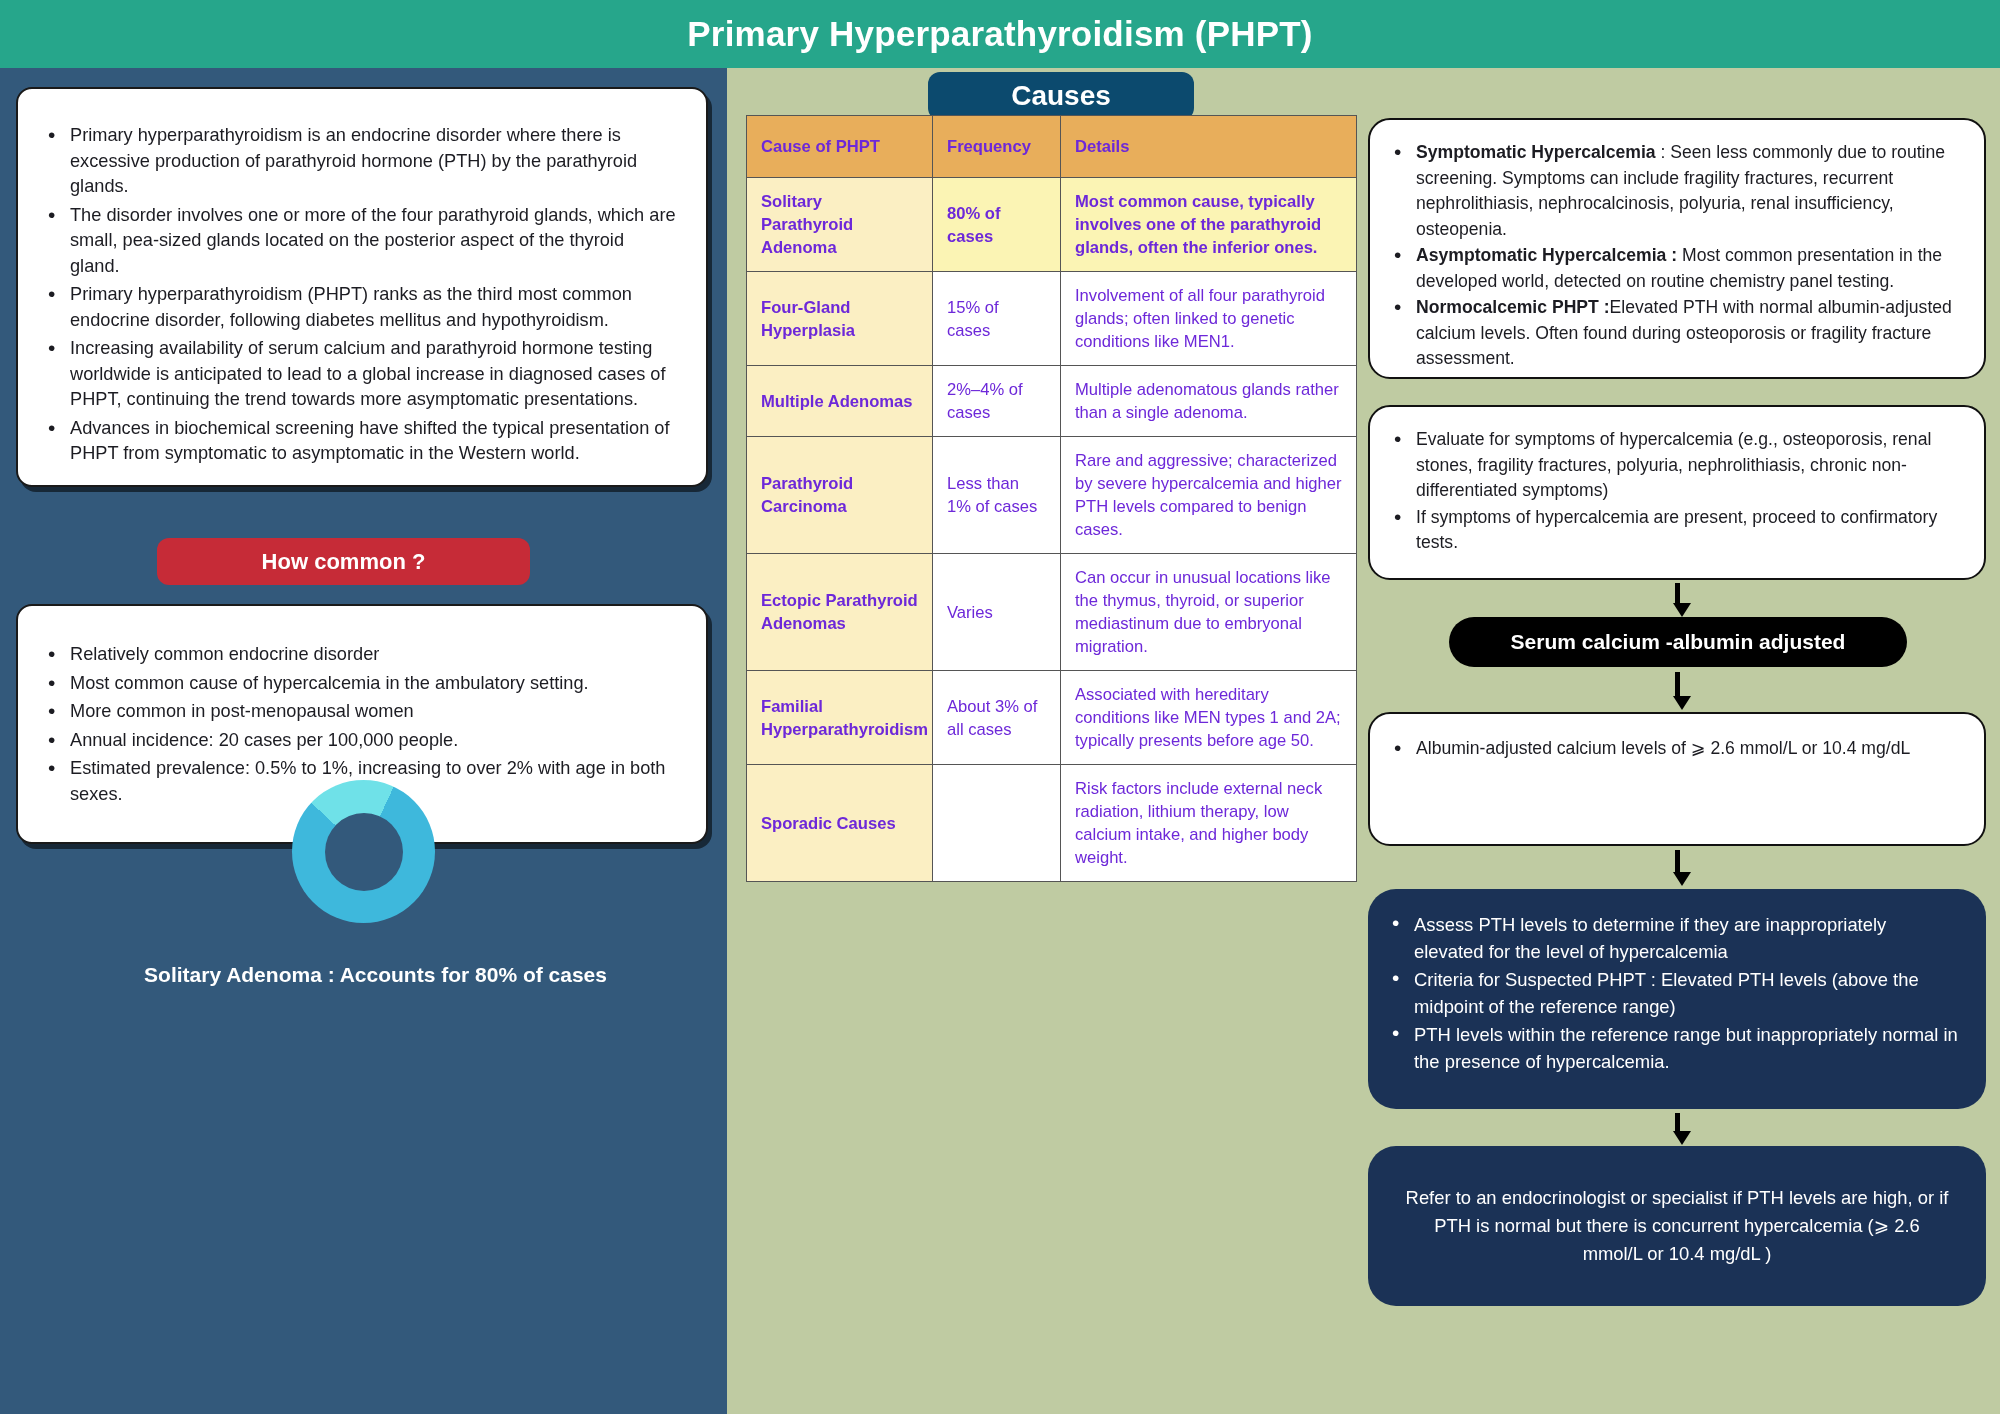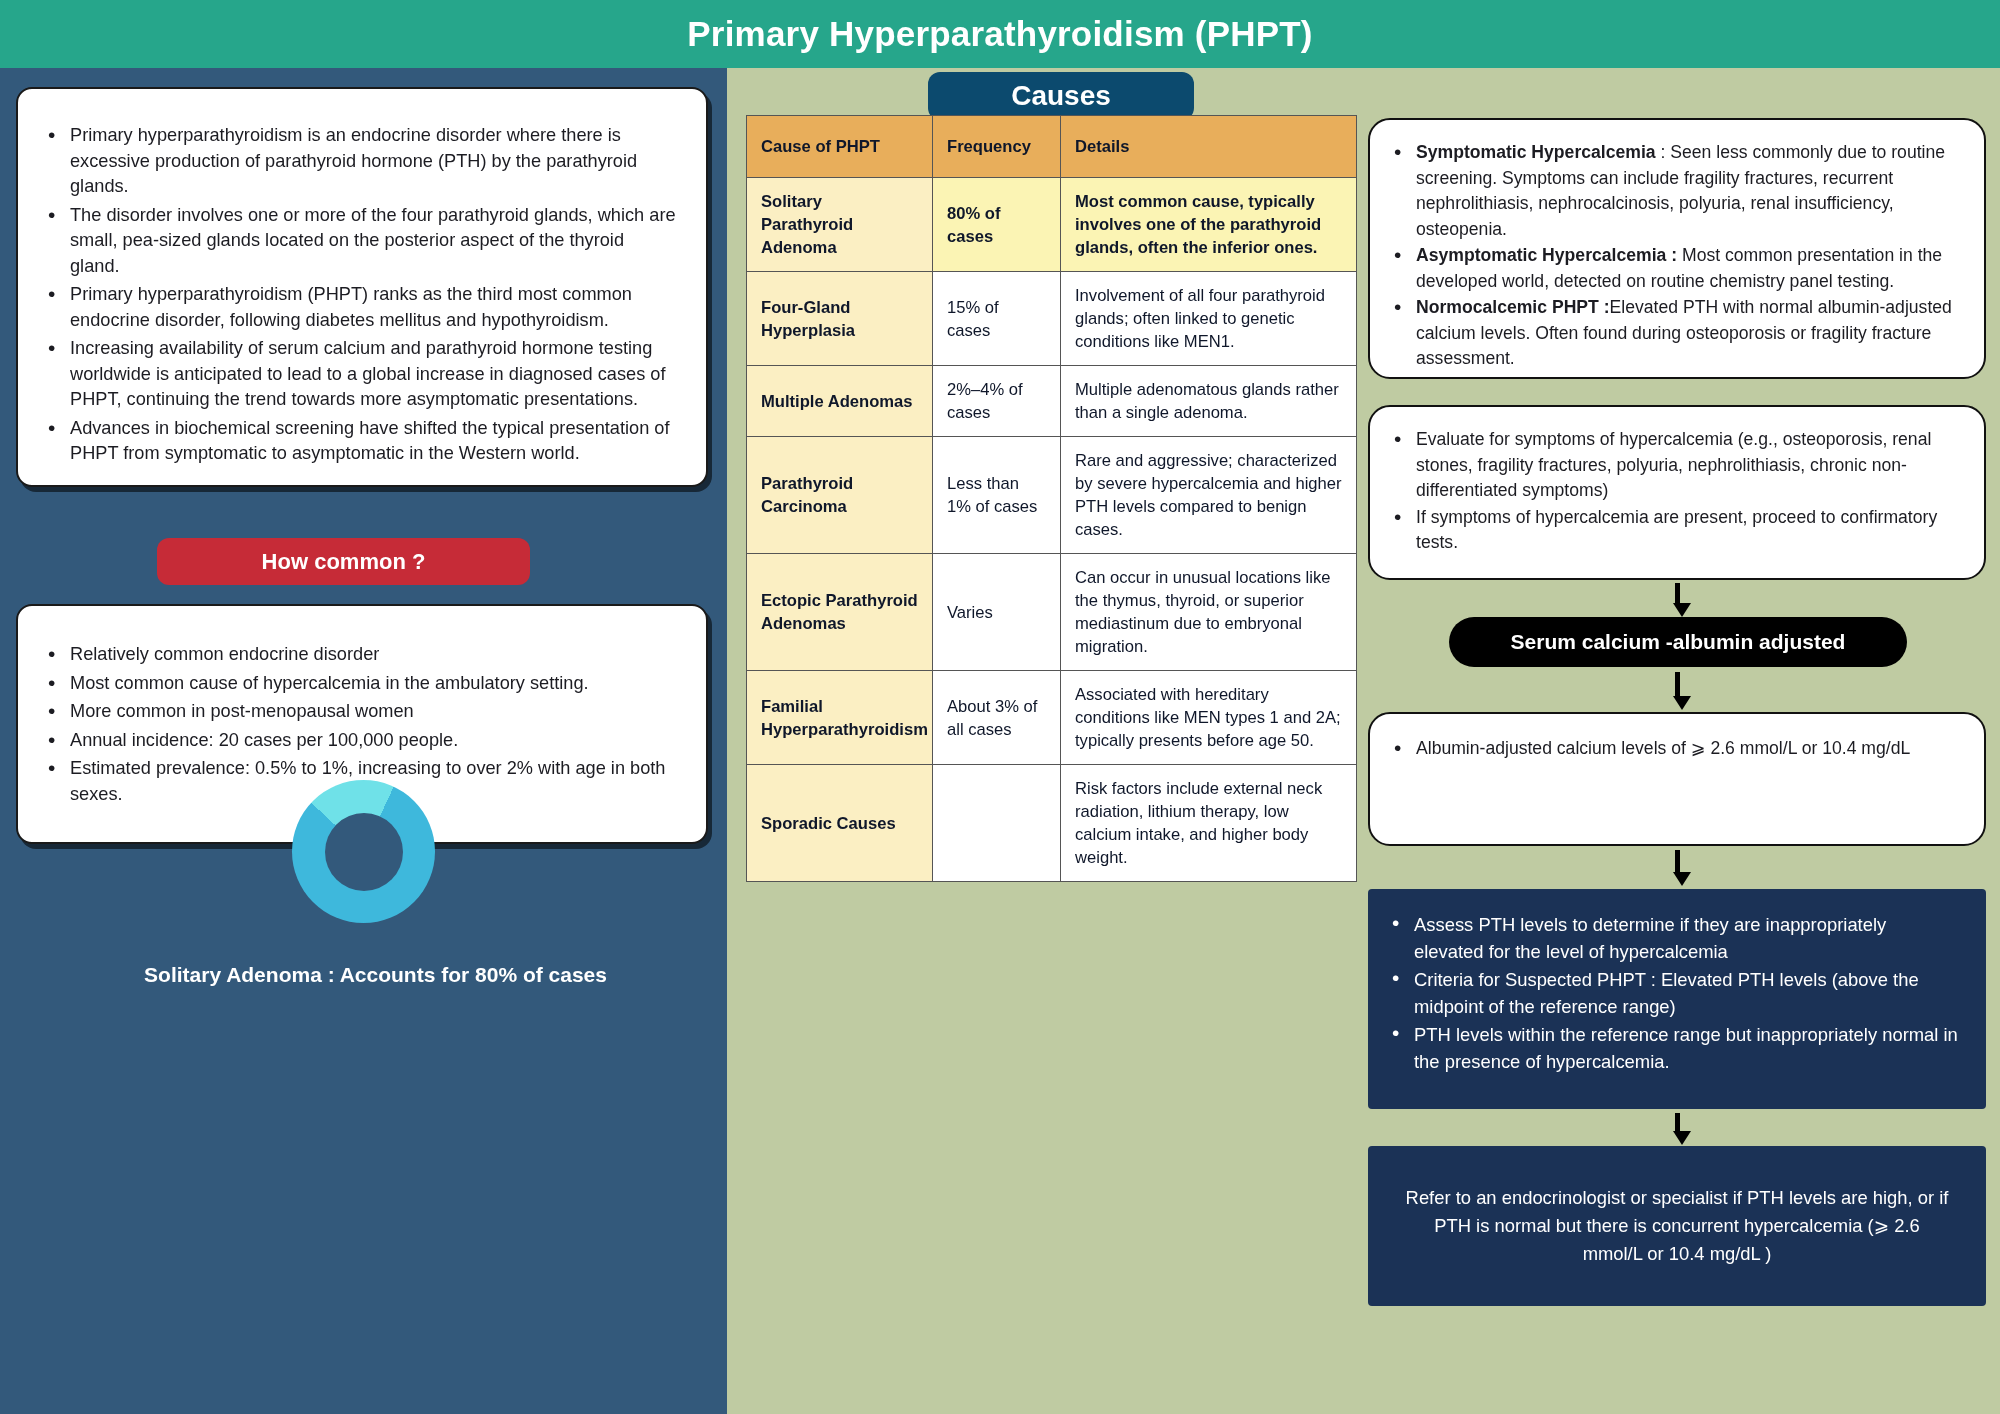--- a/index.html
+++ b/index.html
@@ -97,41 +97,41 @@
   .table-wrap {
     position: absolute; left: 746px; top: 115px; width: 610px;
     z-index: 5;
   }
   table.causes {
     border-collapse: collapse; width: 610px; table-layout: fixed;
     border: 1.6px solid #555; background: #fff;
   }
   table.causes th, table.causes td {
     border: 1.6px solid #555; vertical-align: middle;
-    padding: 12px 14px; font-size: 16.6px; line-height: 23px; color: #0f172a;
+    padding: 12px 14px; font-size: 16.6px; line-height: 23px; color: #6d28d9;
   }
   table.causes th { background: #E8AE5B; font-weight: bold; text-align: left; height: 62px; }
   col.c-cause { width: 186px; }
   col.c-freq  { width: 128px; }
   col.c-det   { width: 296px; }
   td.cause-cell { background: #FBEFC3; font-weight: bold; }
   tr.highlight td { background: #FBF4B4; font-weight: bold; }
   tr.highlight td.cause-cell { background: #FBEFC3; }
 
   
   .right-card {
     position: absolute; left: 1368px; width: 618px;
     background: #ffffff; border: 2.3px solid #111; border-radius: 22px;
   }
   .rc1 { top: 118px; height: 261px; padding: 20px 22px 10px 16px; }
   .rc2 { top: 405px; height: 175px; padding: 20px 22px 10px 16px; }
   .rc3 { top: 712px; height: 134px; padding: 22px 22px 10px 16px; }
   .navy-card {
     position: absolute; left: 1368px; width: 618px;
-    background: #1B3256; border-radius: 4px; color: #ffffff;
+    background: #1B3256; border-radius: 28px; color: #ffffff;
   }
   .nc1 { top: 889px; height: 220px; padding: 22px 26px 10px 16px; }
   .nc2 {
     top: 1146px; height: 160px; padding: 26px 34px;
     display: flex; align-items: center; justify-content: center;
     text-align: center; font-size: 18.4px; line-height: 28px;
   }
   .right-card ul.bullets > li, .navy-card ul.bullets > li {
     font-size: 17.6px; line-height: 25.5px; margin-bottom: 1px;
   }

